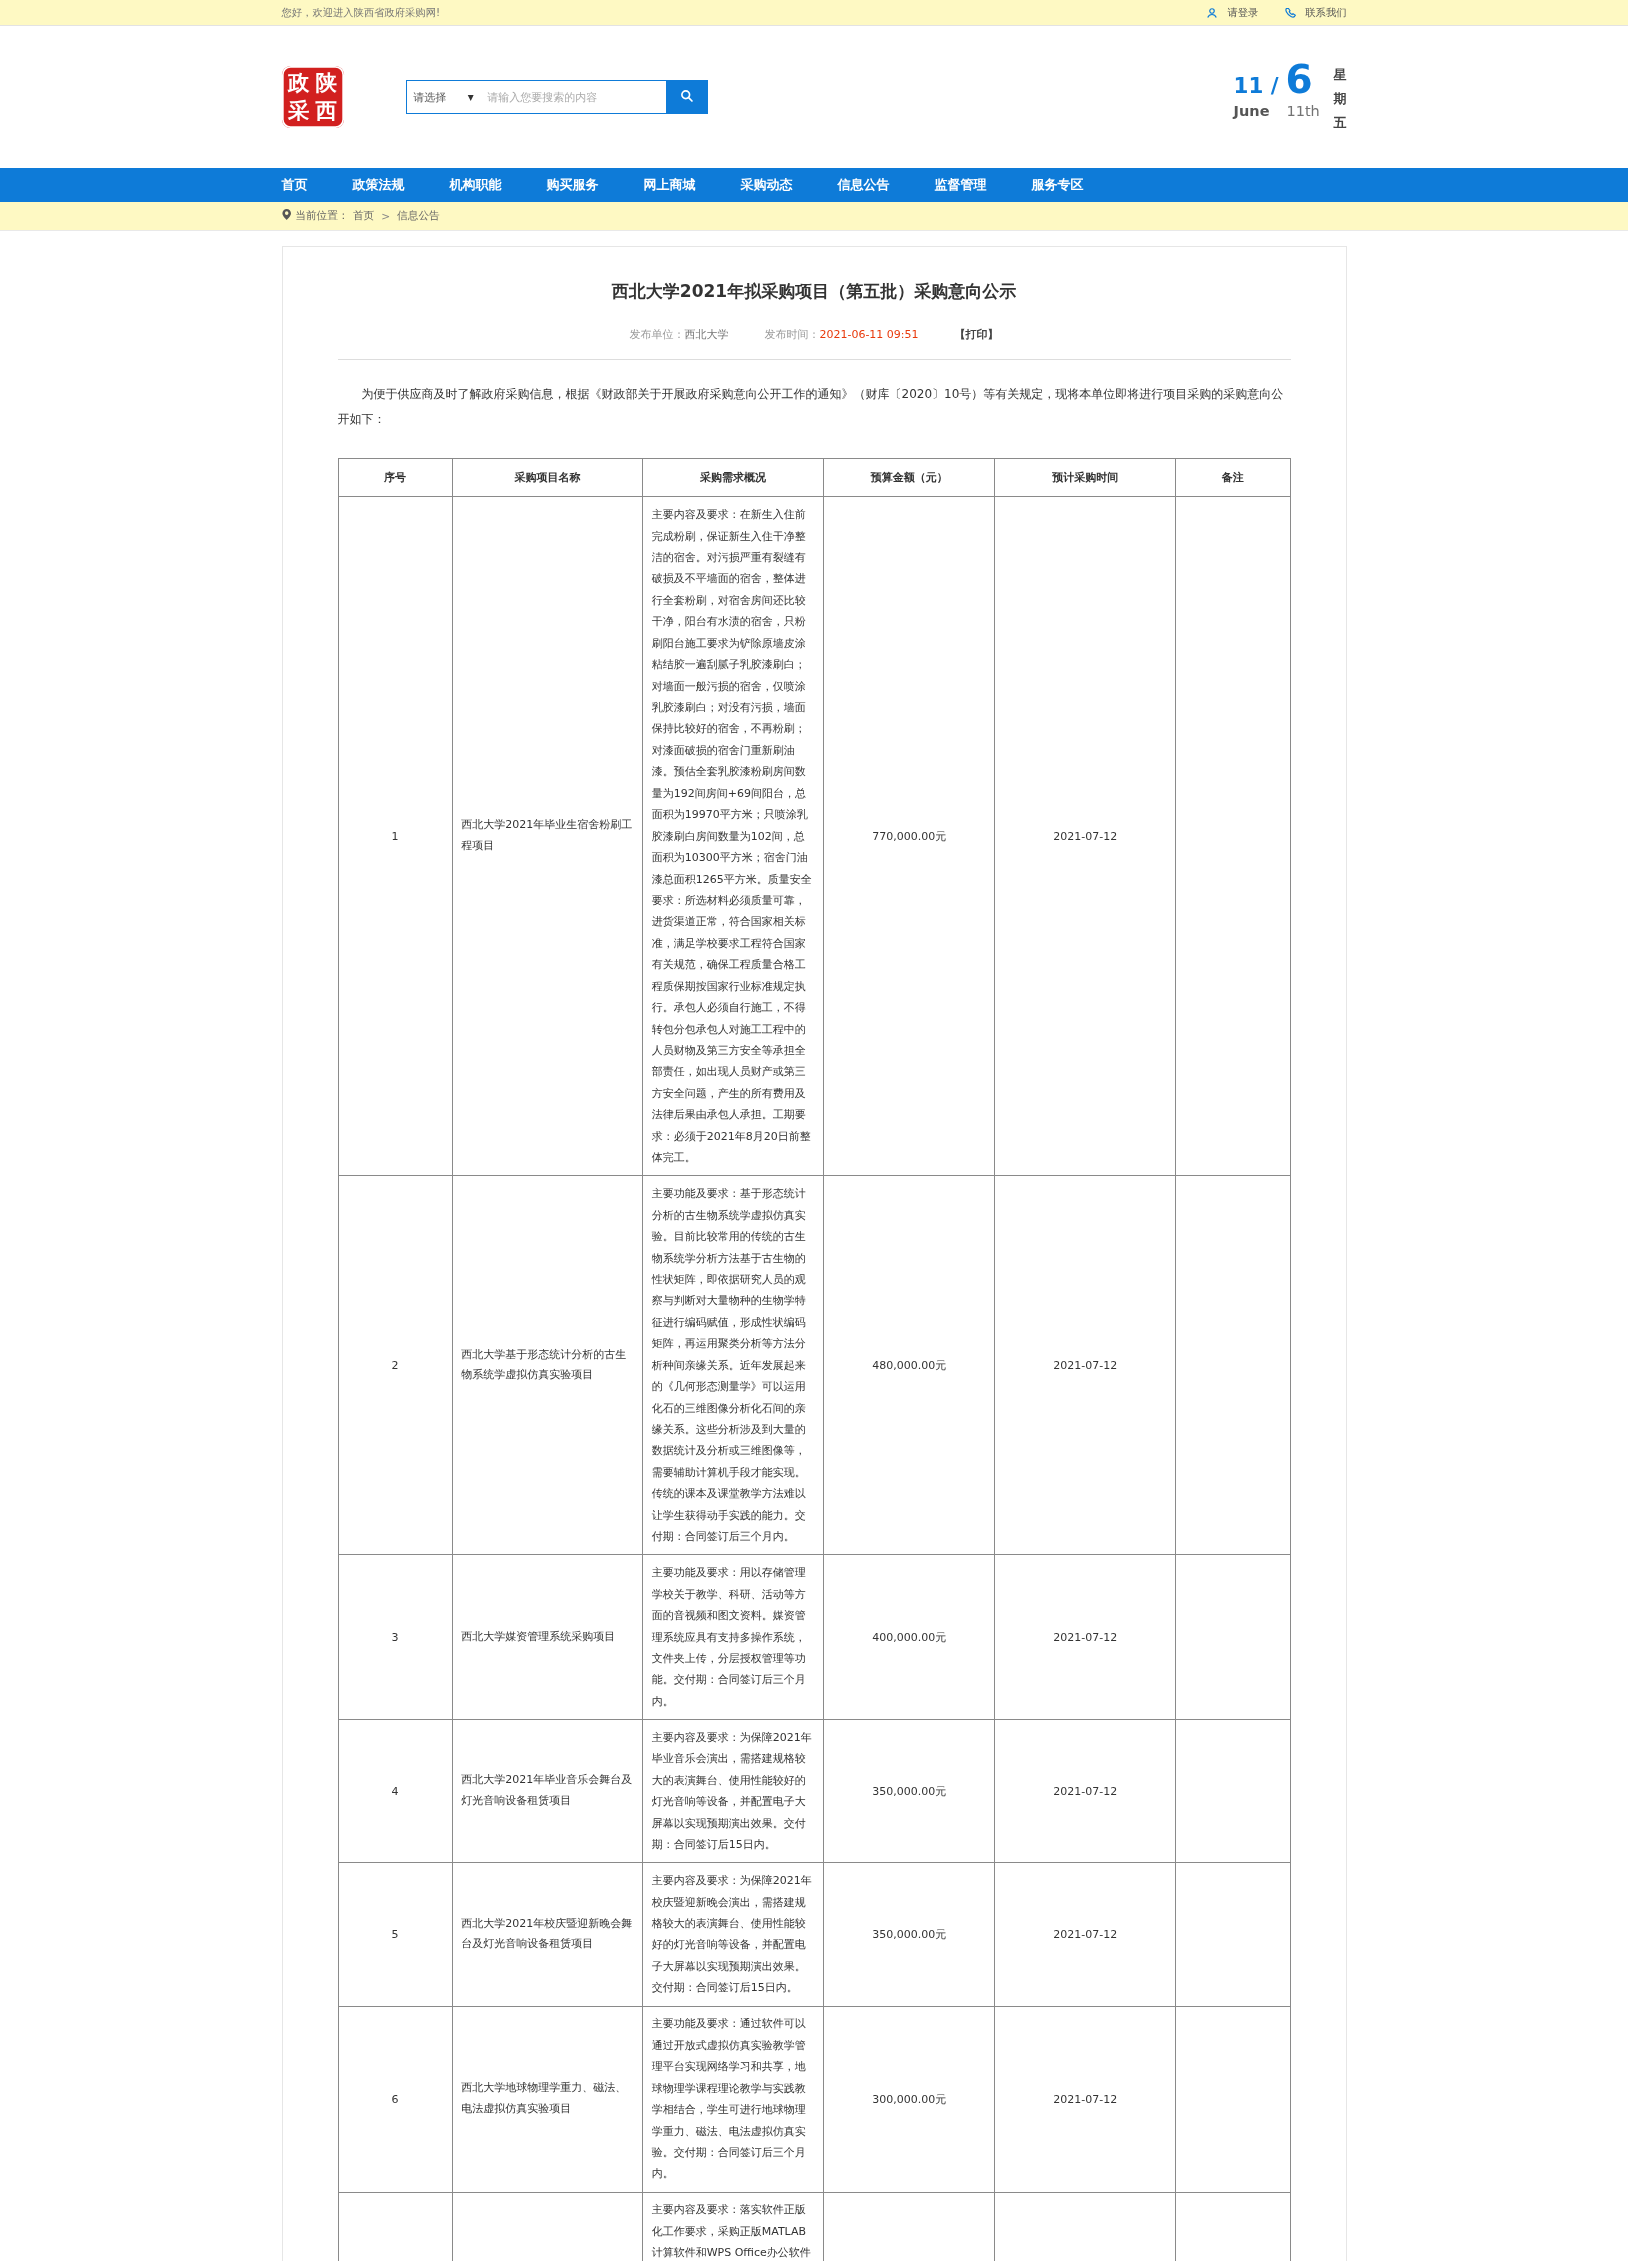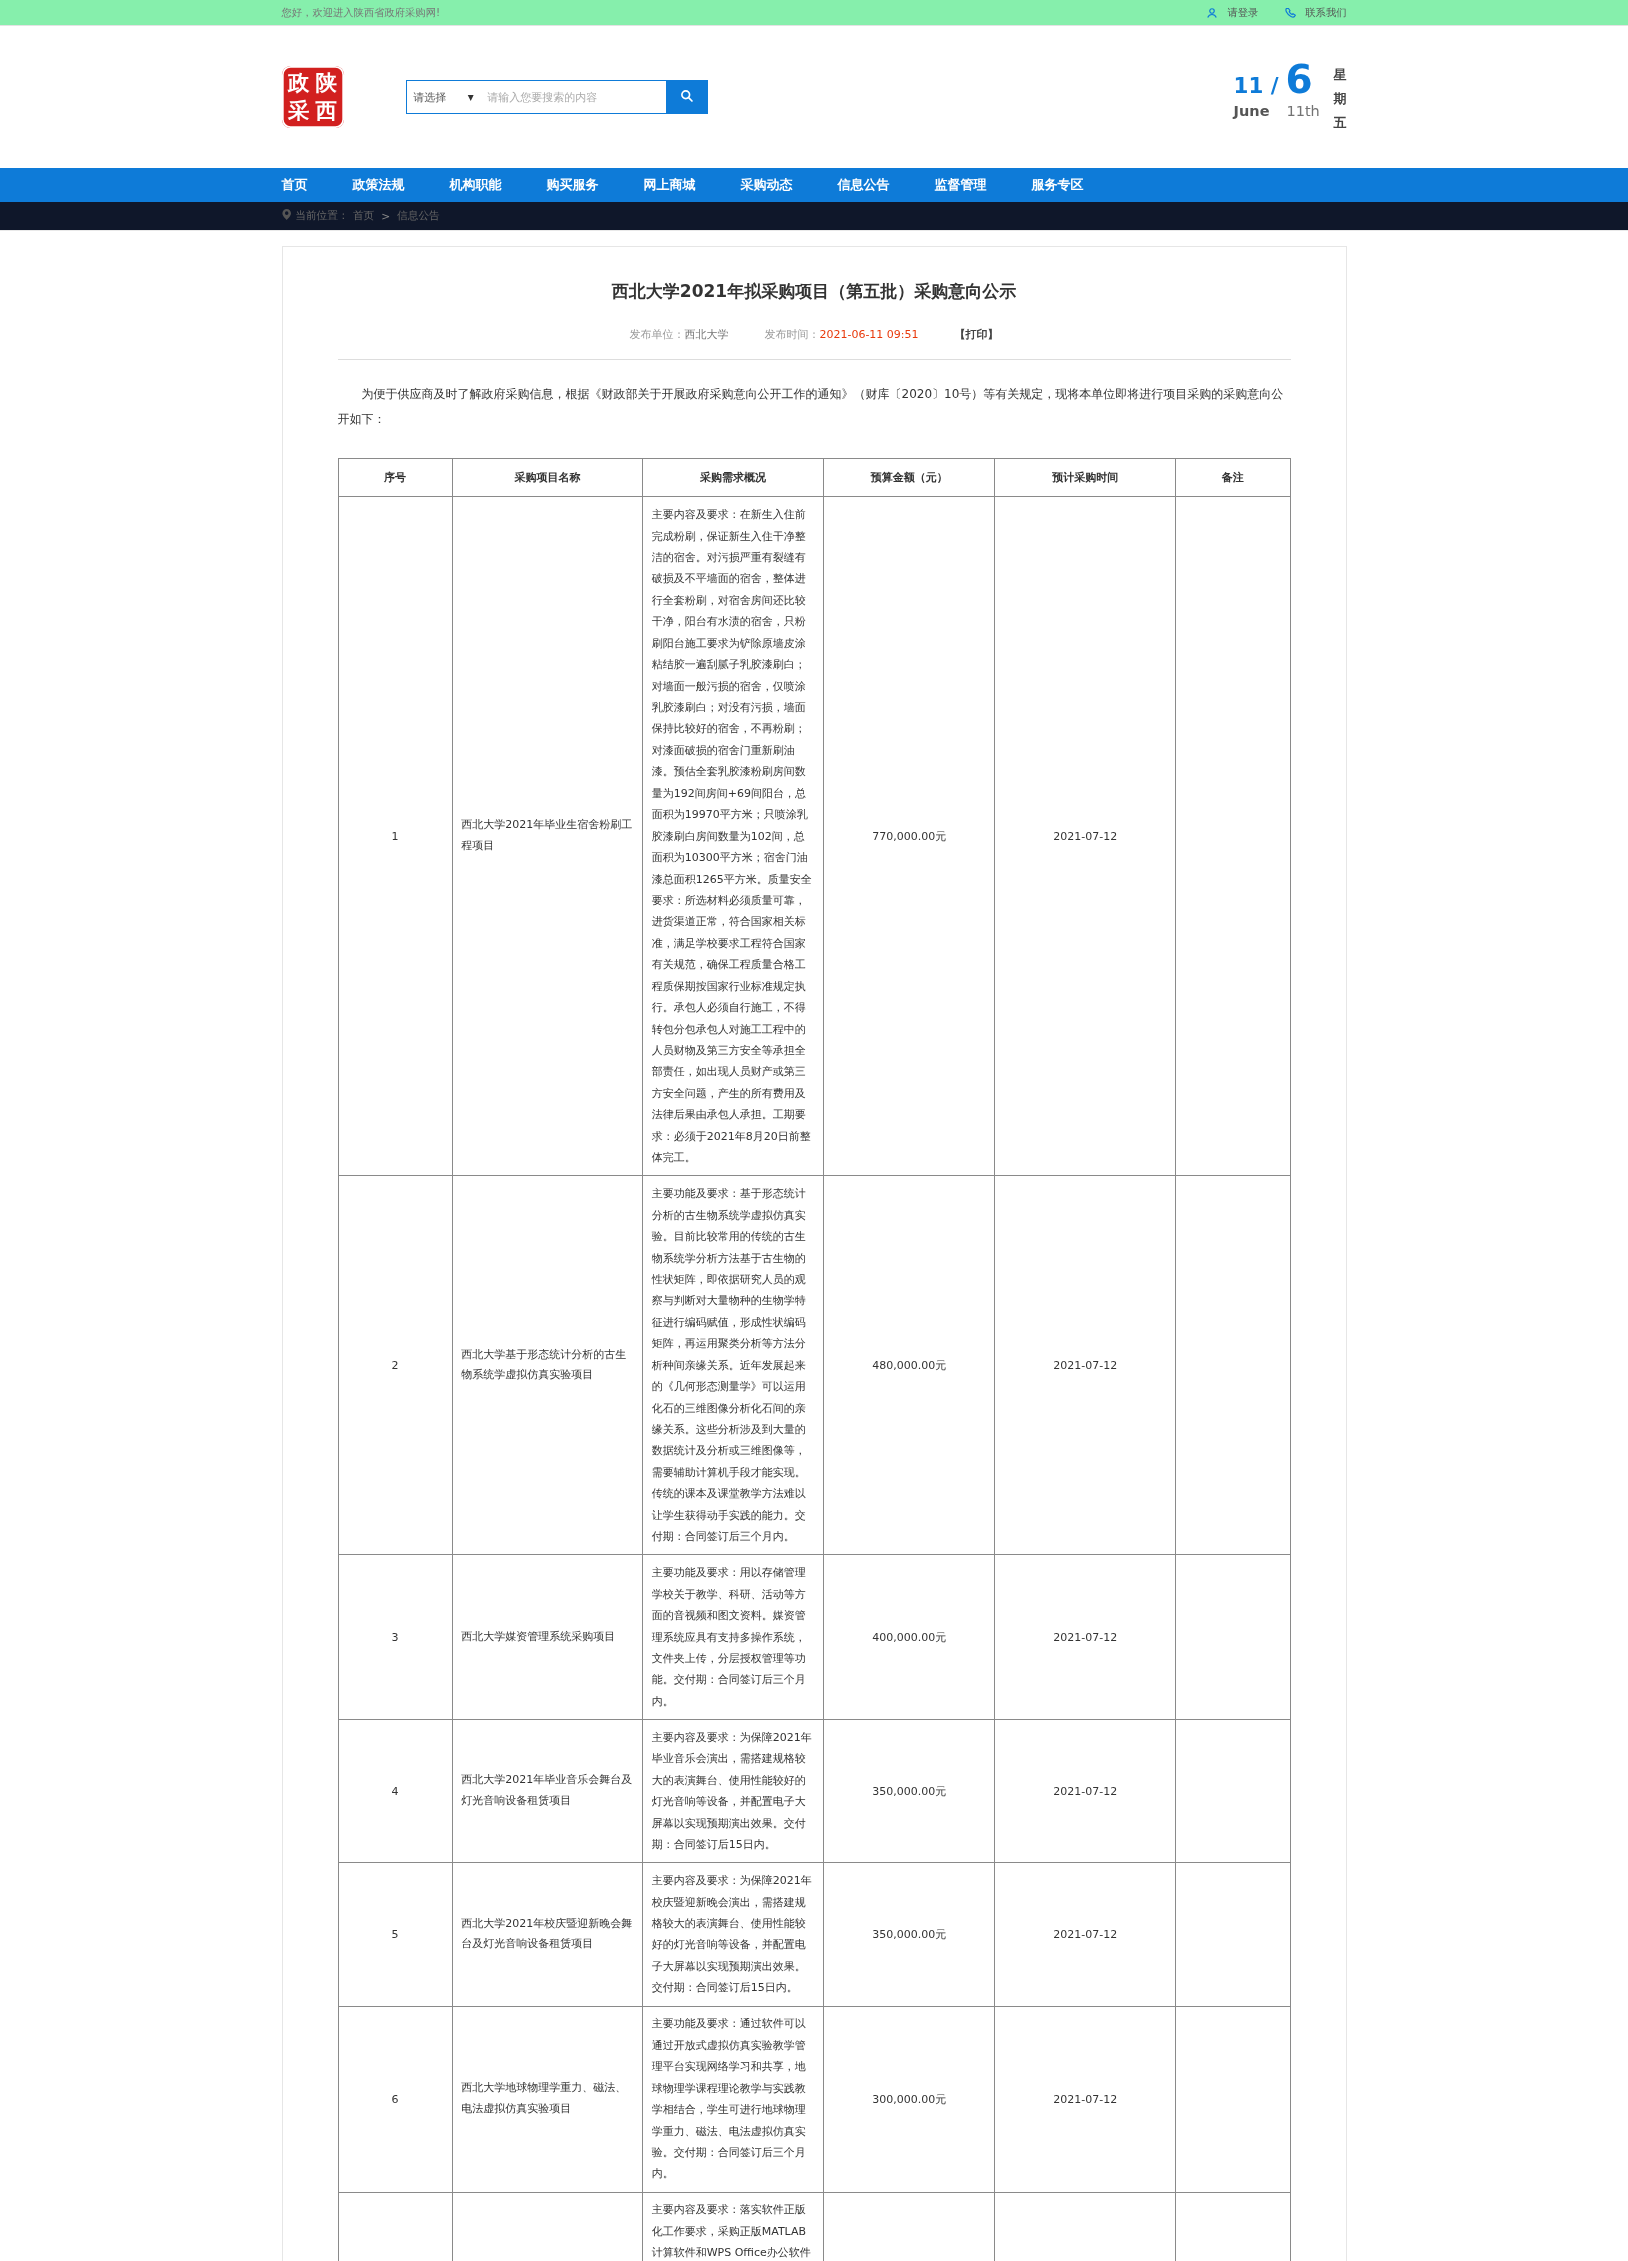--- a/index.html
+++ b/index.html
@@ -7,21 +7,21 @@
     --logo-red:#d2201f;
     --time-red:#e8390b;
   }
   *{box-sizing:border-box;}
   html,body{margin:0;padding:0;background:#fff;color:#333;
     font-family:"DejaVu Sans","Liberation Sans",sans-serif;}
   body{min-width:1628px;}
   .inner{width:1065px;margin:0 auto;position:relative;}
 
   
-  .topbar{background:#86efac;border-bottom:0.9px solid #e3e3e3;height:26px;font-size:10.3px;color:#777;}
+  .topbar{background:#fef9c3;border-bottom:0.9px solid #e3e3e3;height:26px;font-size:10.3px;color:#777;}
   .topbar .inner{display:flex;justify-content:space-between;align-items:center;height:100%;}
   .top-links{display:flex;gap:26px;}
   .top-link{display:flex;align-items:center;gap:9px;color:#555;cursor:pointer;text-decoration:none;}
   .top-link svg{display:block;}
 
   
   .header{height:142px;background:#fff;}
   .header .inner{display:flex;align-items:center;height:100%;}
   .logo-box{width:62px;height:62px;background:var(--logo-red);border-radius:8.6px;
     box-shadow:inset 0 0 0 1.7px #fff;display:grid;grid-template-columns:1fr 1fr;place-items:center;
@@ -46,21 +46,21 @@
   .month-en{color:#555;font-weight:bold;}
   .day-en{color:#737373;}
   .weekday{display:flex;flex-direction:column;gap:6px;font-size:13px;font-weight:bold;color:#444;padding-top:3.4px;}
 
   
   .nav{background:var(--brand-blue);height:34px;}
   .nav .inner{display:flex;align-items:center;height:100%;}
   .nav-item{color:#fff;font-size:13px;font-weight:bold;text-decoration:none;margin-right:45px;cursor:pointer;}
 
   
-  .crumb{background:#0f172a;border-bottom:0.9px solid #e9e9e9;height:29px;font-size:10.7px;color:#666;}
+  .crumb{background:#fef9c3;border-bottom:0.9px solid #e9e9e9;height:29px;font-size:10.7px;color:#666;}
   .crumb .inner{display:flex;align-items:center;gap:4.3px;height:100%;}
   .crumb a{color:#666;text-decoration:none;cursor:pointer;}
   .crumb .sep{margin:0 2.6px;color:#888;}
 
   
   .main{padding:15.4px 0 0;}
   .card{width:1065px;margin:0 auto;border:0.9px solid #e6e6e6;background:#fff;padding:32.5px 55px 29px;}
   .art-title{text-align:center;font-size:17px;font-weight:bold;color:#333;margin:0;}
   .art-meta{display:flex;justify-content:center;gap:36px;margin-top:24px;font-size:11px;color:#888;}
   .meta-label{color:#999;}

